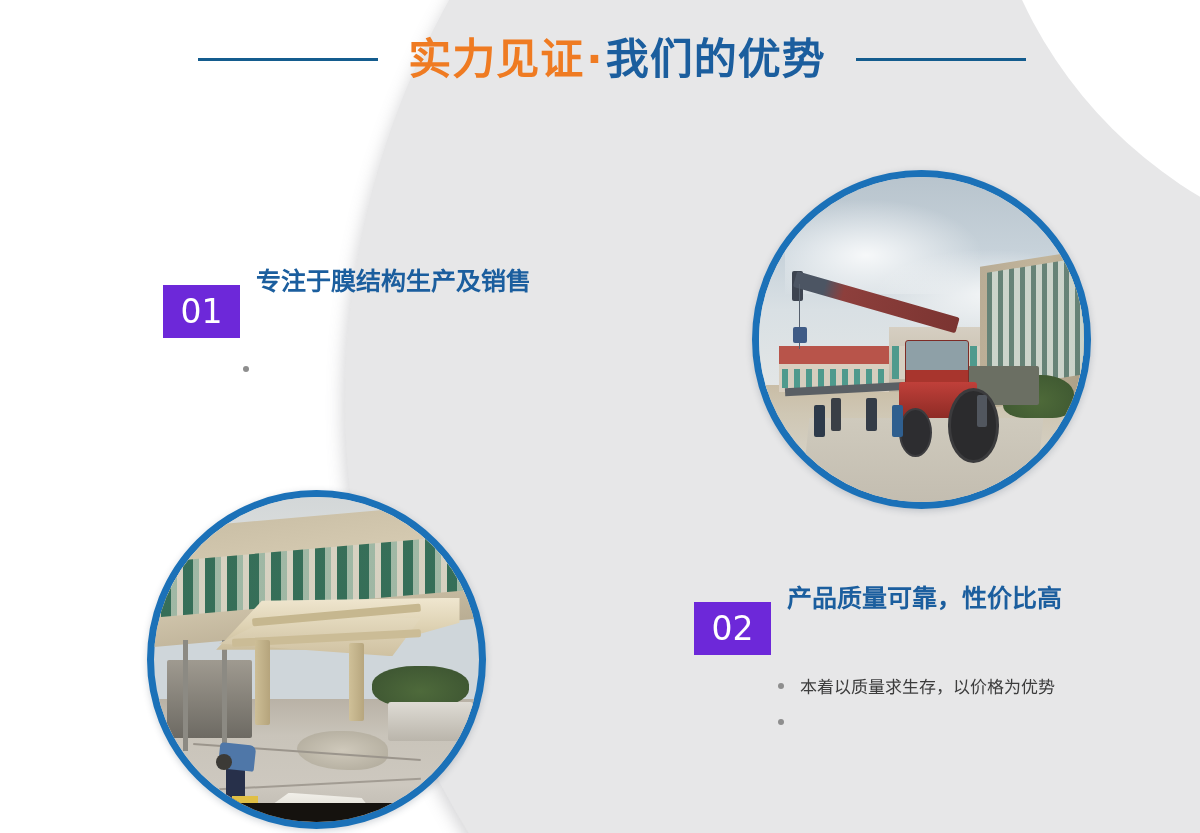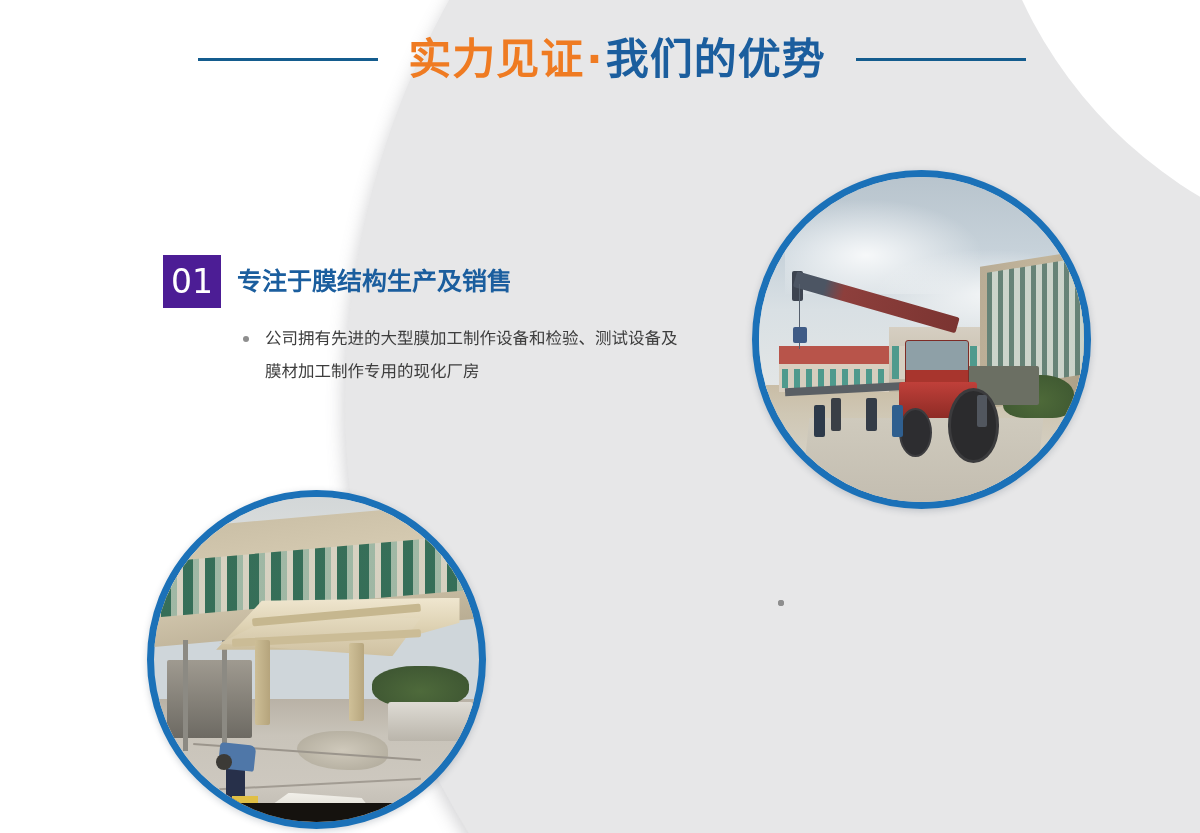--- a/index.html
+++ b/index.html
@@ -86,31 +86,32 @@
   }
   .feature-01{left:163px;top:255px;width:520px;}
   .feature-02{left:694px;top:572px;width:420px;}
 
   .feature-head{
     display:flex;
     align-items:flex-start;
   }
   .num-badge{
     flex:0 0 auto;
-    width:58px;
+    width:77px;
     height:53px;
-    background:#4c1d95;
+    background:#6d28d9;
     color:#ffffff;
     font-size:33px;
     font-weight:normal;
     display:flex;
     align-items:center;
     justify-content:center;
     letter-spacing:0px;
     font-family:"DejaVu Sans","Liberation Sans",sans-serif;
+    margin-top:30px;
   }
   .feature-title{
     margin-left:16px;
     color:#1b5e9e;
     font-size:25px;
     font-weight:bold;
     line-height:53px;
     white-space:nowrap;
     font-family:"DejaVu Sans","Liberation Sans",sans-serif;
   }
@@ -287,29 +288,33 @@
   </div>
 
   <div class="feature feature-01">
     <div class="feature-head">
       <div class="num-badge">01</div>
       <div class="feature-title">专注于膜结构生产及销售</div>
     </div>
     <ul class="bullets">
       <li class="bullet">
         <span class="dot"></span>
-        <span>公司拥有先进的大型膜加工制作设备和检验、测试设备及膜材加工制作专用的现化厂房</span>
       </li>
     </ul>
   </div>
 
   <div class="feature feature-02">
+    <div class="feature-head">
+      <div class="num-badge">02</div>
+      <div class="feature-title">产品质量可靠，性价比高</div>
+    </div>
     <ul class="bullets">
       <li class="bullet">
         <span class="dot"></span>
+        <span>本着以质量求生存，以价格为优势</span>
       </li>
       <li class="bullet">
         <span class="dot"></span>
       </li>
     </ul>
   </div>
 
   <div class="photo-circle photo-a">
     <div class="photo-inner">
       <div class="pa-sky"></div>

